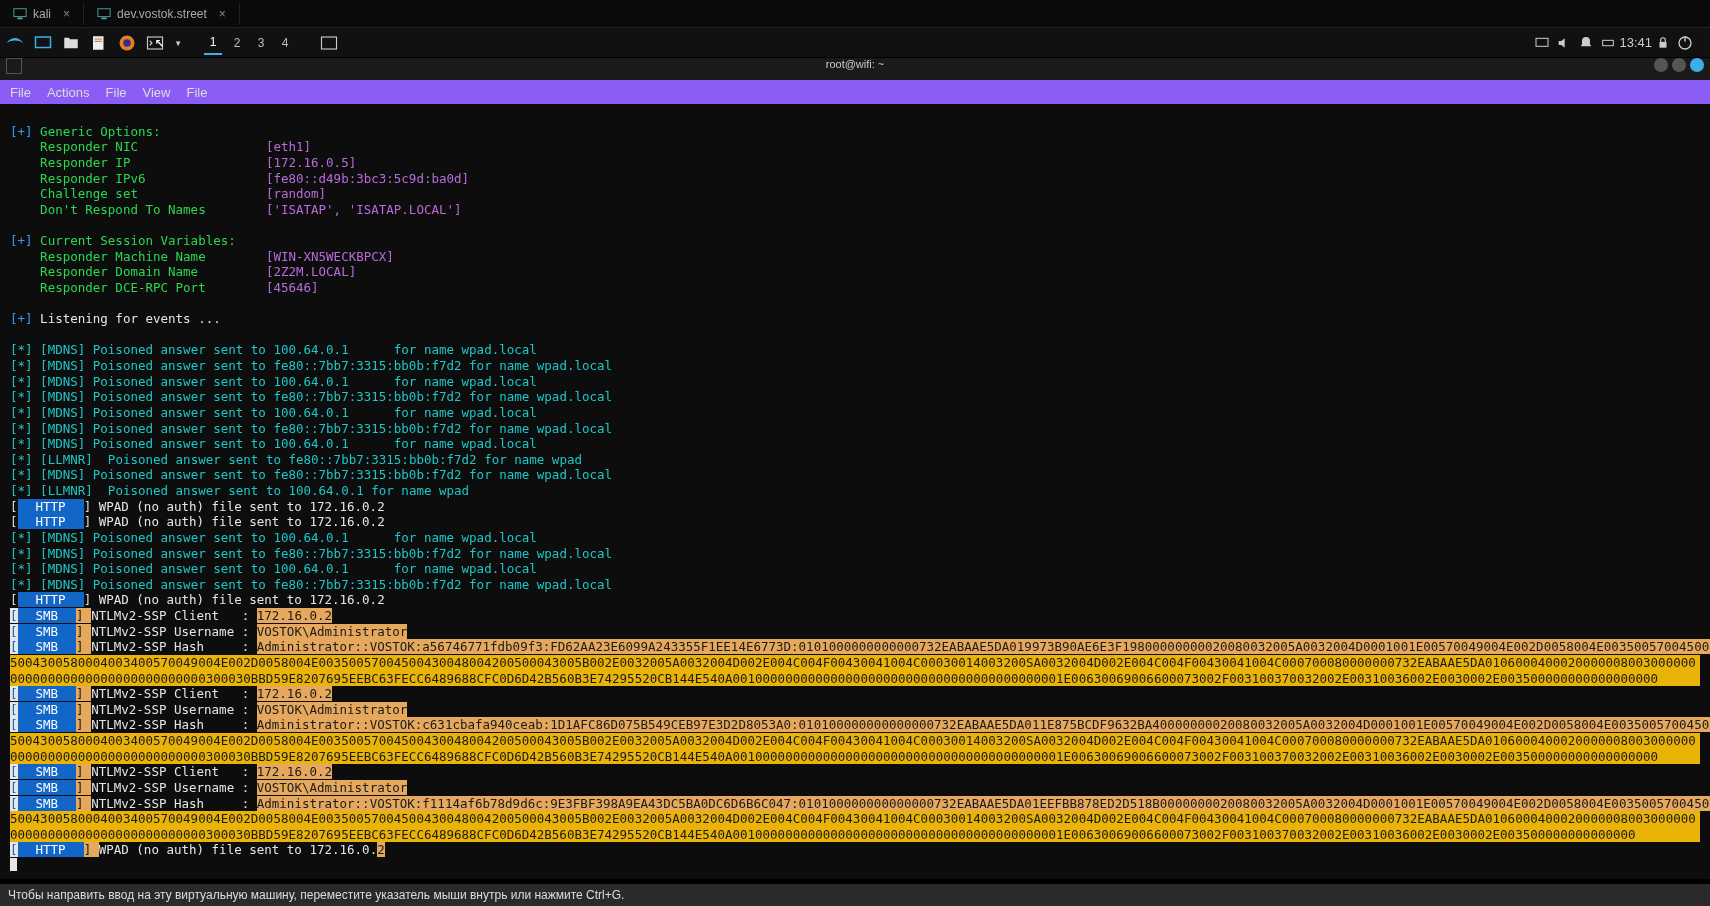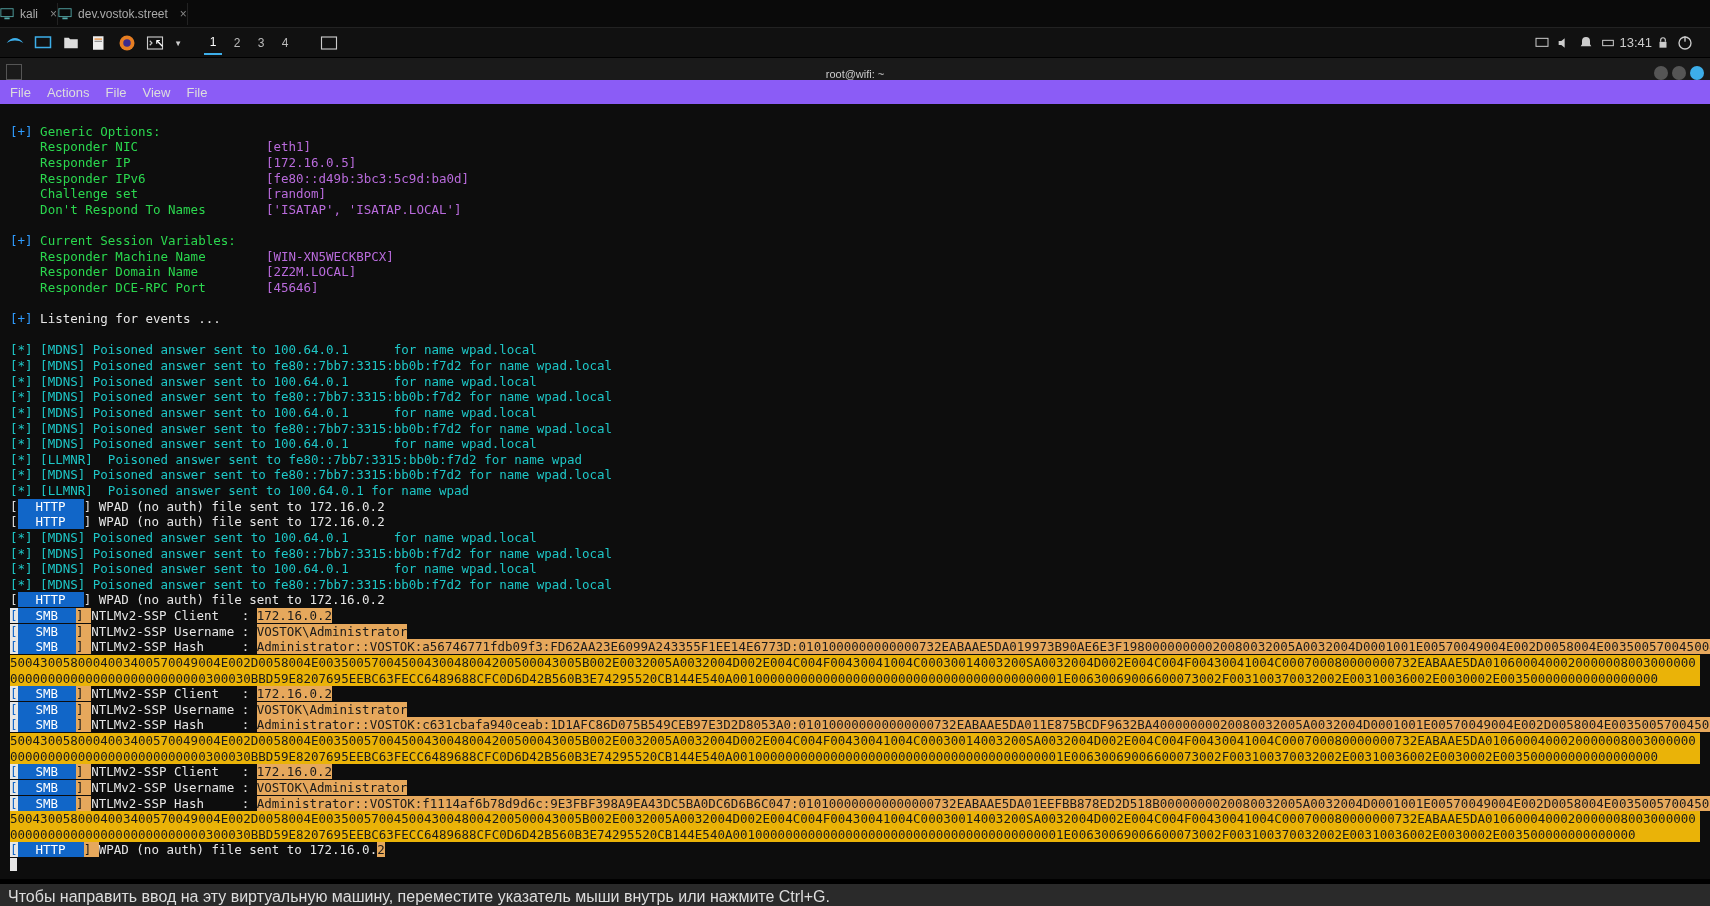--- a/index.html
+++ b/index.html
@@ -16,21 +16,21 @@
 .vm-tabs {
   height: 28px;
   background: #0a0a0a;
   display: flex;
   align-items: center;
   border-bottom: 1px solid #222;
 }
 .vm-tab {
   display: flex;
   align-items: center;
-  padding: 4px 0;
+  padding: 4px 13px;
   border-right: 1px solid #222;
   color: #aaa;
   font-family: sans-serif;
   font-size: 12px;
   gap: 6px;
 }
 .vm-tab .vm-icon {
   width: 14px; height: 14px;
   display: inline-block;
 }
@@ -58,21 +58,21 @@
 }
 .ws-num.active { border-bottom: 2px solid #3daee9; color: #fff; }
 .terminal-window {
   background: #0d0d0d;
   position: relative;
 }
 .term-titlebar {
   height: 22px;
   background: #1a1a1a;
   display: flex;
-  align-items: flex-end;
+  align-items: flex-start;
   position: relative;
 }
 .term-titlebar .title {
   position: absolute;
   left: 50%;
   transform: translateX(-50%);
   color: #ccc;
   font-family: sans-serif;
   font-size: 11px;
 }
@@ -140,23 +140,23 @@
   padding: 0 18px;
 }
 .brack { color: #1166c8; background: #e6e6e6; }
 .statusbar {
   position: absolute;
   bottom: 0; left: 0; right: 0;
   height: 22px;
   background: #2a2a2a;
   color: #ddd;
   font-family: sans-serif;
-  font-size: 16px;
-  display: flex;
-  align-items: flex-end;
+  font-size: 12px;
+  display: flex;
+  align-items: center;
   padding: 0 8px;
 }
 .cursor {
   display: inline-block;
   width: 7px; height: 13px;
   background: #e6e6e6;
 }
 .mouse-cursor {
   position: absolute;
   top: 32px; left: 155px;

